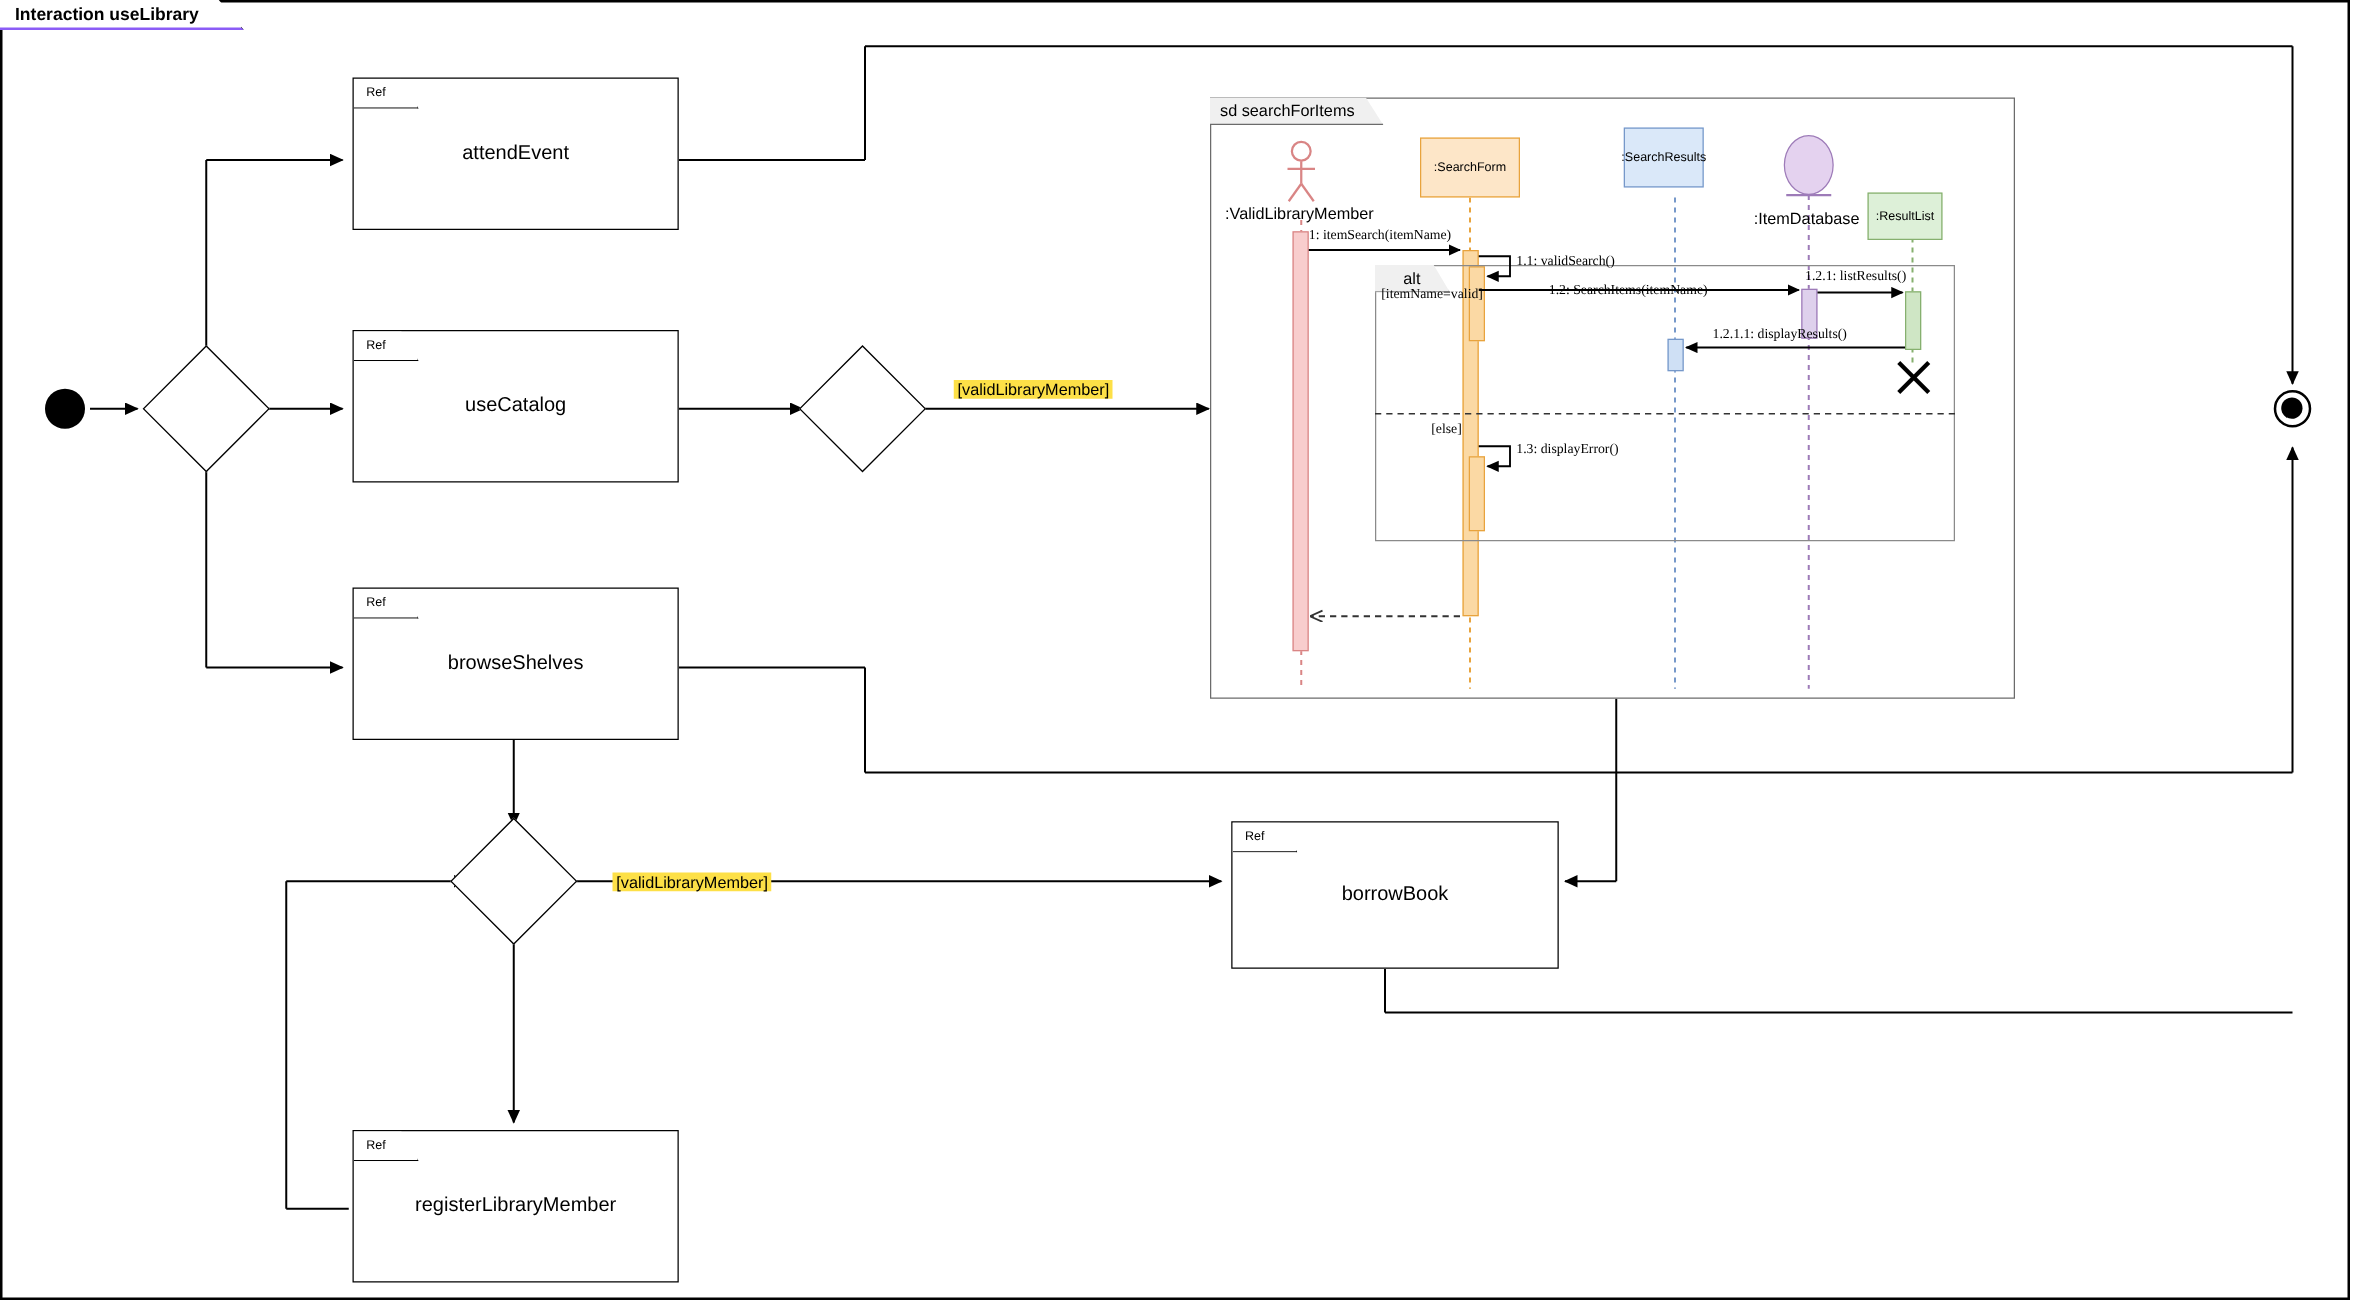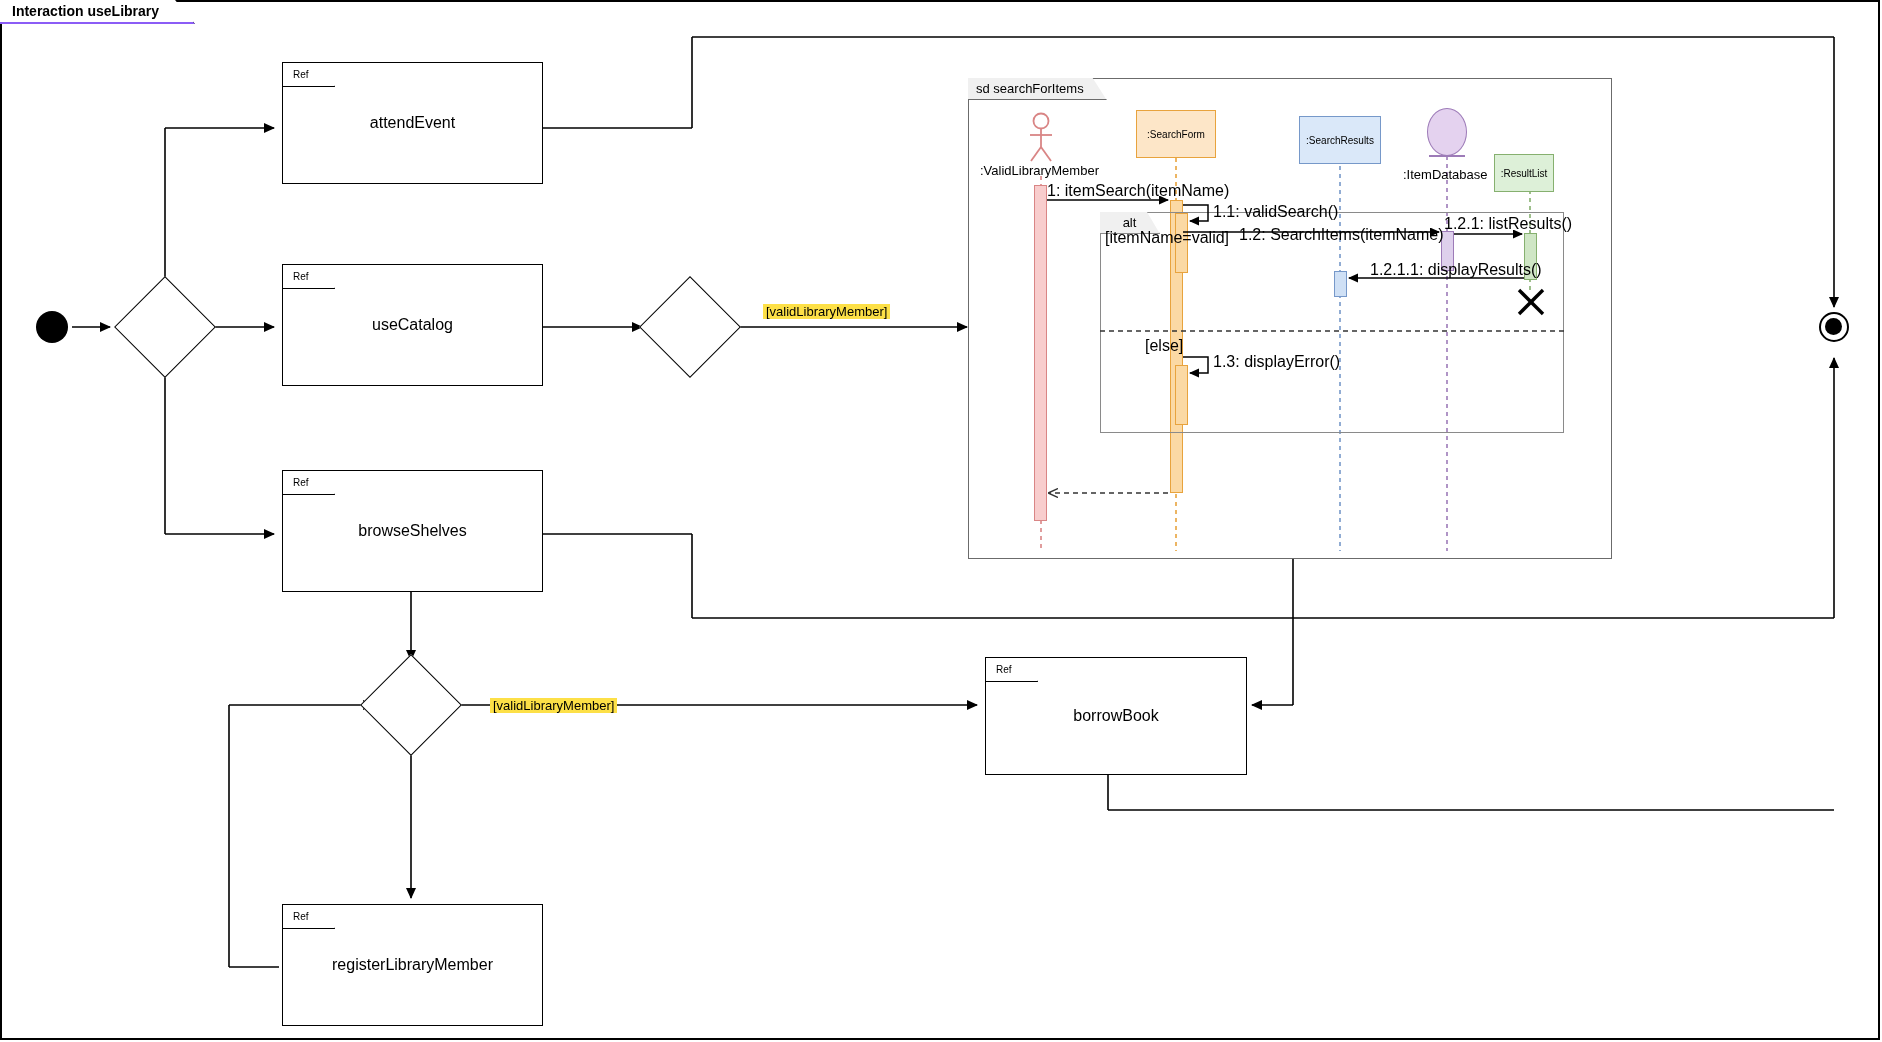--- a/index.html
+++ b/index.html
@@ -205,22 +205,23 @@
     border-right: 1.3px solid #8a8a8a;
     border-bottom: 1.3px solid #8a8a8a;
     font-size: 13px;
     display: flex;
     align-items: center;
     justify-content: center;
     clip-path: polygon(0 0, calc(100% - 13px) 0, 100% 100%, 0 100%);
   }
   .msg-label {
     position: absolute;
-    font-size: 16px;
-    white-space: nowrap;
+    font-size: 11px;
+    white-space: nowrap;
+    font-family: Liberation Serif, serif;
   }
   .destroy-x {
     position: absolute;
     width: 30px;
     height: 30px;
   }
 </style>
 </head>
 <body>
 
@@ -338,21 +339,21 @@
     <line x1="7" y1="23" x2="29" y2="23" stroke="#d98585" stroke-width="1.8"></line>
     <line x1="18" y1="35" x2="8" y2="49" stroke="#d98585" stroke-width="1.8"></line>
     <line x1="18" y1="35" x2="28" y2="49" stroke="#d98585" stroke-width="1.8"></line>
   </svg>
   <div class="ll-label" style="left:980px; top:163px;">:ValidLibraryMember</div>
 
   <div class="ll-box boundary" style="left:1136px; top:110px; width:80px; height:48px;">
     <span>:SearchForm</span>
   </div>
 
-  <div class="ll-box control" style="left:1299px; top:116px; width:82px; height:48px;">
+  <div class="ll-box control" style="left:1299px; top:102px; width:64px; height:48px;">
     <span>:SearchResults</span>
   </div>
 
   <div class="ll-oval" style="left:1427px; top:108px;"></div>
   <svg style="position:absolute; left:1427px; top:153px; width:40px; height:6px;" viewBox="0 0 40 6" xmlns="http://www.w3.org/2000/svg">
     <line x1="2" y1="3" x2="38" y2="3" stroke="#9d7bb8" stroke-width="1.8"></line>
   </svg>
   <div class="ll-label" style="left:1403px; top:167px;">:ItemDatabase</div>
 
   <div class="ll-box entitybx" style="left:1494px; top:154px; width:60px; height:38px;">

